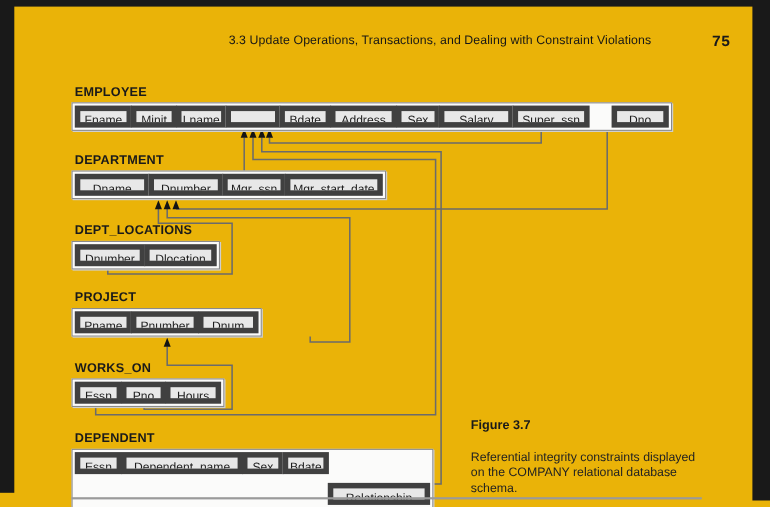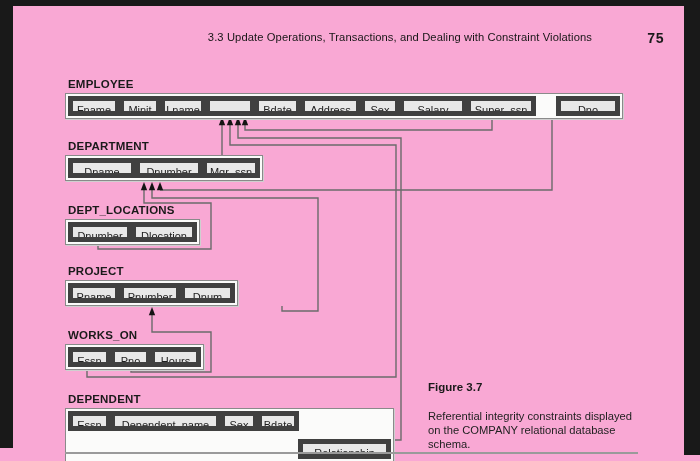--- a/index.html
+++ b/index.html
@@ -1,17 +1,17 @@
 <!DOCTYPE html>
 <html><head>
 <meta charset="utf-8">
 <style>
   html,body{margin:0;padding:0;}
   #page{
-    position:relative;width:700px;height:461px;background:#f9a8d4;overflow:hidden;
+    position:relative;width:700px;height:461px;background:#eab308;overflow:hidden;
     font-family:"Liberation Sans","DejaVu Sans",sans-serif;color:#1a1a1a;
   }
   .bar{position:absolute;background:#191919;}
   #bar-left{left:0;top:0;width:13px;height:448px;}
   #bar-right{left:684px;top:0;width:16px;height:455px;}
   #bar-top{left:0;top:0;width:700px;height:6px;}
   #running-head{position:absolute;left:160px;top:31px;width:432px;text-align:right;
     font-size:11.2px;letter-spacing:0.1px;color:#161616;}
   #page-num{position:absolute;left:647px;top:31px;font-size:14px;font-weight:bold;font-family:Liberation Mono, monospace;}
   .tbl{position:absolute;}
@@ -64,29 +64,30 @@
         <div class="tbl-row" style="left: 65px; top: 93px;">
           <div class="cell" style="width: 52px;"><span>Fname</span></div>
           <div class="cell" style="width: 42px;"><span>Minit</span></div>
           <div class="cell" style="width: 46px;"><span>Lname</span></div>
           <div class="cell" style="width: 42px; padding-left: 40px;"><span class="pk">Ssn</span></div>
           <div class="cell" style="width: 47px;"><span>Bdate</span></div>
           <div class="cell" style="width: 61px;"><span>Address</span></div>
           <div class="cell" style="width: 40px;"><span>Sex</span></div>
           <div class="cell" style="width: 68px;"><span>Salary</span></div>
           <div class="cell" style="width: 70px;"><span>Super_ssn</span></div>
-          <div class="cell" style="width: 64px; margin-left: 20px;"><span>Dno</span></div>
+          <div class="cell" style="width: 52px; margin-left: 20px;"><span>Dno</span></div>
         </div>
       </div>
       <div class="tbl">
         <div class="tbl-label" style="left: 68px; top: 140px;">DEPARTMENT</div>
         <div class="tbl-row" style="left: 65px; top: 155px;">
           <div class="cell" style="width: 68px;"><span>Dname</span></div>
           <div class="cell" style="width: 68px;"><span class="pk">Dnumber</span></div>
           <div class="cell" style="width: 58px;"><span>Mgr_ssn</span></div>
+          <div class="cell" style="width: 89px;"><span>Mgr_start_date</span></div>
         </div>
       </div>
       <div class="tbl">
         <div class="tbl-label" style="left: 68px; top: 204px;">DEPT_LOCATIONS</div>
         <div class="tbl-row" style="left: 65px; top: 219px;">
           <div class="cell" style="width: 64px;"><span class="pk">Dnumber</span></div>
           <div class="cell" style="width: 66px;"><span class="pk">Dlocation</span></div>
         </div>
       </div>
       <div class="tbl">

